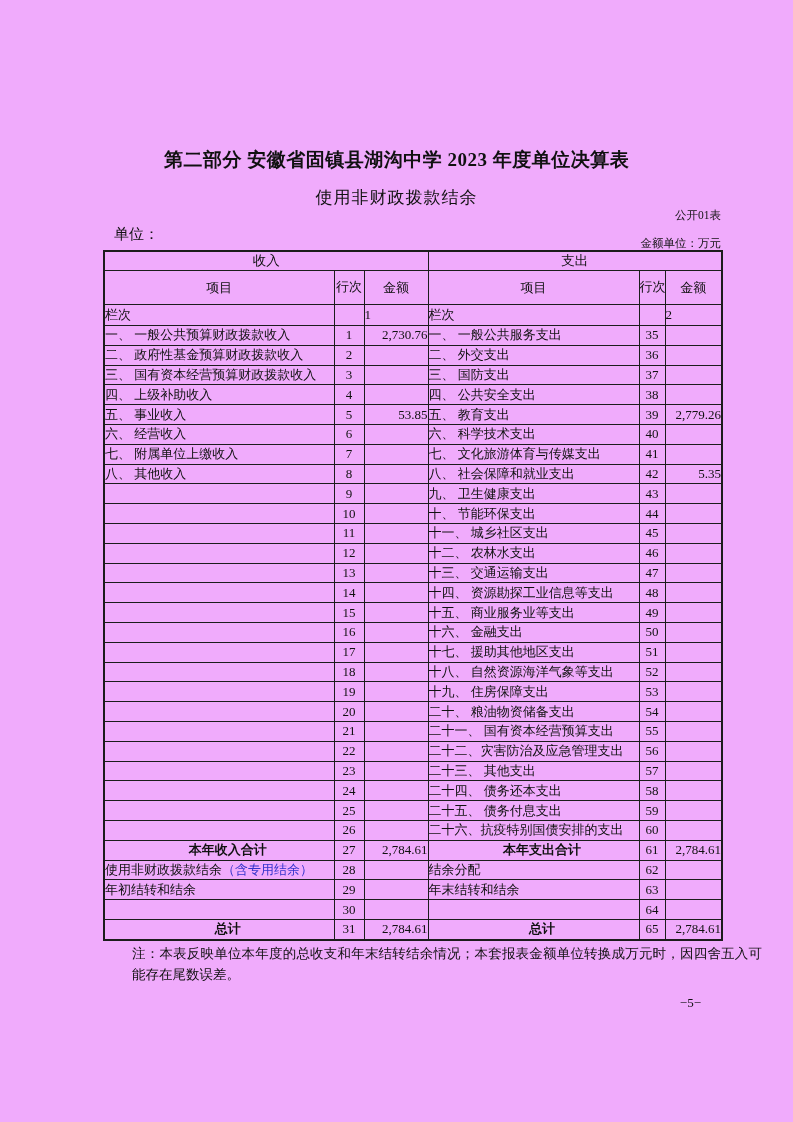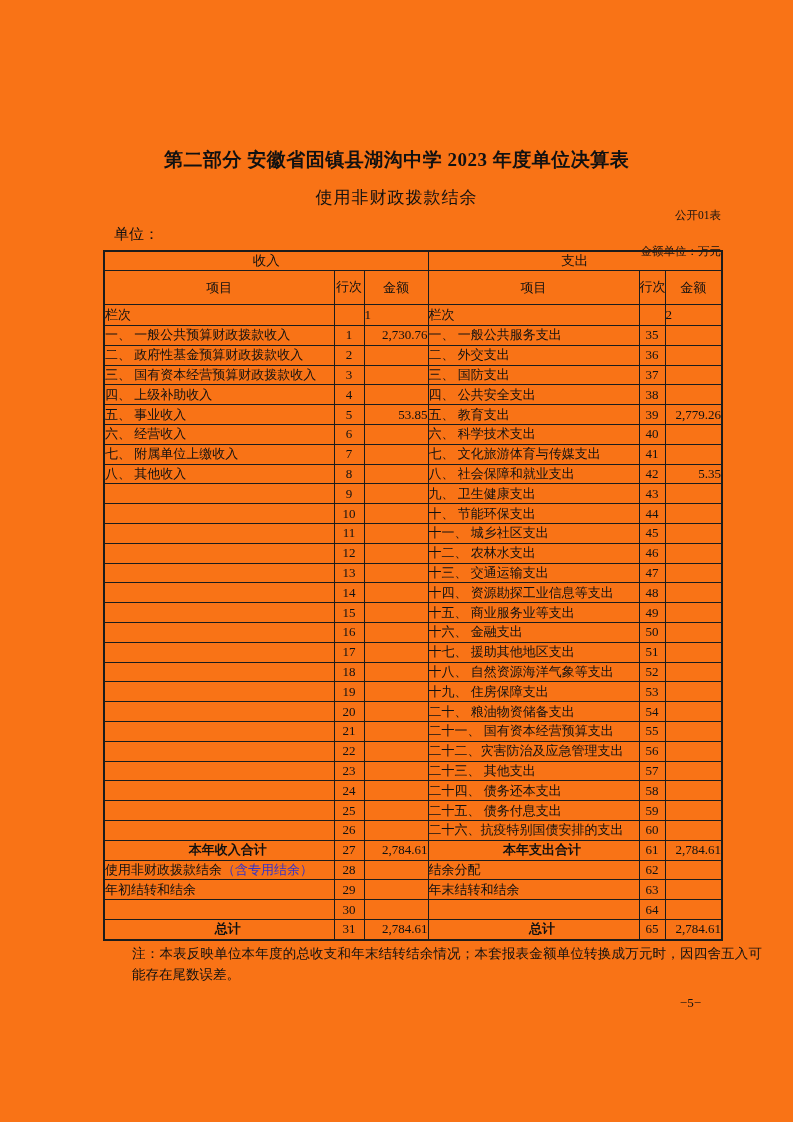--- a/index.html
+++ b/index.html
@@ -1,19 +1,19 @@
 <!DOCTYPE html>
 <html><head>
 <meta charset="utf-8">
 <style>
   html,body{margin:0;padding:0;background:#888;}
   .page{
     position:relative;
     width:793px;height:1122px;
-    background:#f97316;
+    background:#f0abfc;
     font-family:"Liberation Serif","DejaVu Serif",serif;
     color:#111;
     overflow:hidden;
   }
   .title{
     position:absolute;top:147px;left:0;width:100%;
     text-align:center;font-size:19px;font-weight:bold;letter-spacing:0.5px;
   }
   .subtitle{
     position:absolute;top:186px;left:0;width:100%;
@@ -21,21 +21,21 @@
   }
   .form-no{
     position:absolute;top:208px;left:103px;width:618px;
     text-align:right;font-size:11.5px;
   }
   .unit-label{
     position:absolute;top:225px;left:114px;
     font-size:15px;
   }
   .amount-unit{
-    position:absolute;top:244px;left:103px;width:618px;
+    position:absolute;top:236px;left:103px;width:618px;
     text-align:right;font-size:11.5px;
   }
   table.acct{
     position:absolute;top:250px;left:103px;
     width:618px;
     border-collapse:collapse;
     table-layout:fixed;
     font-size:13px;
   }
   table.acct th, table.acct td{

